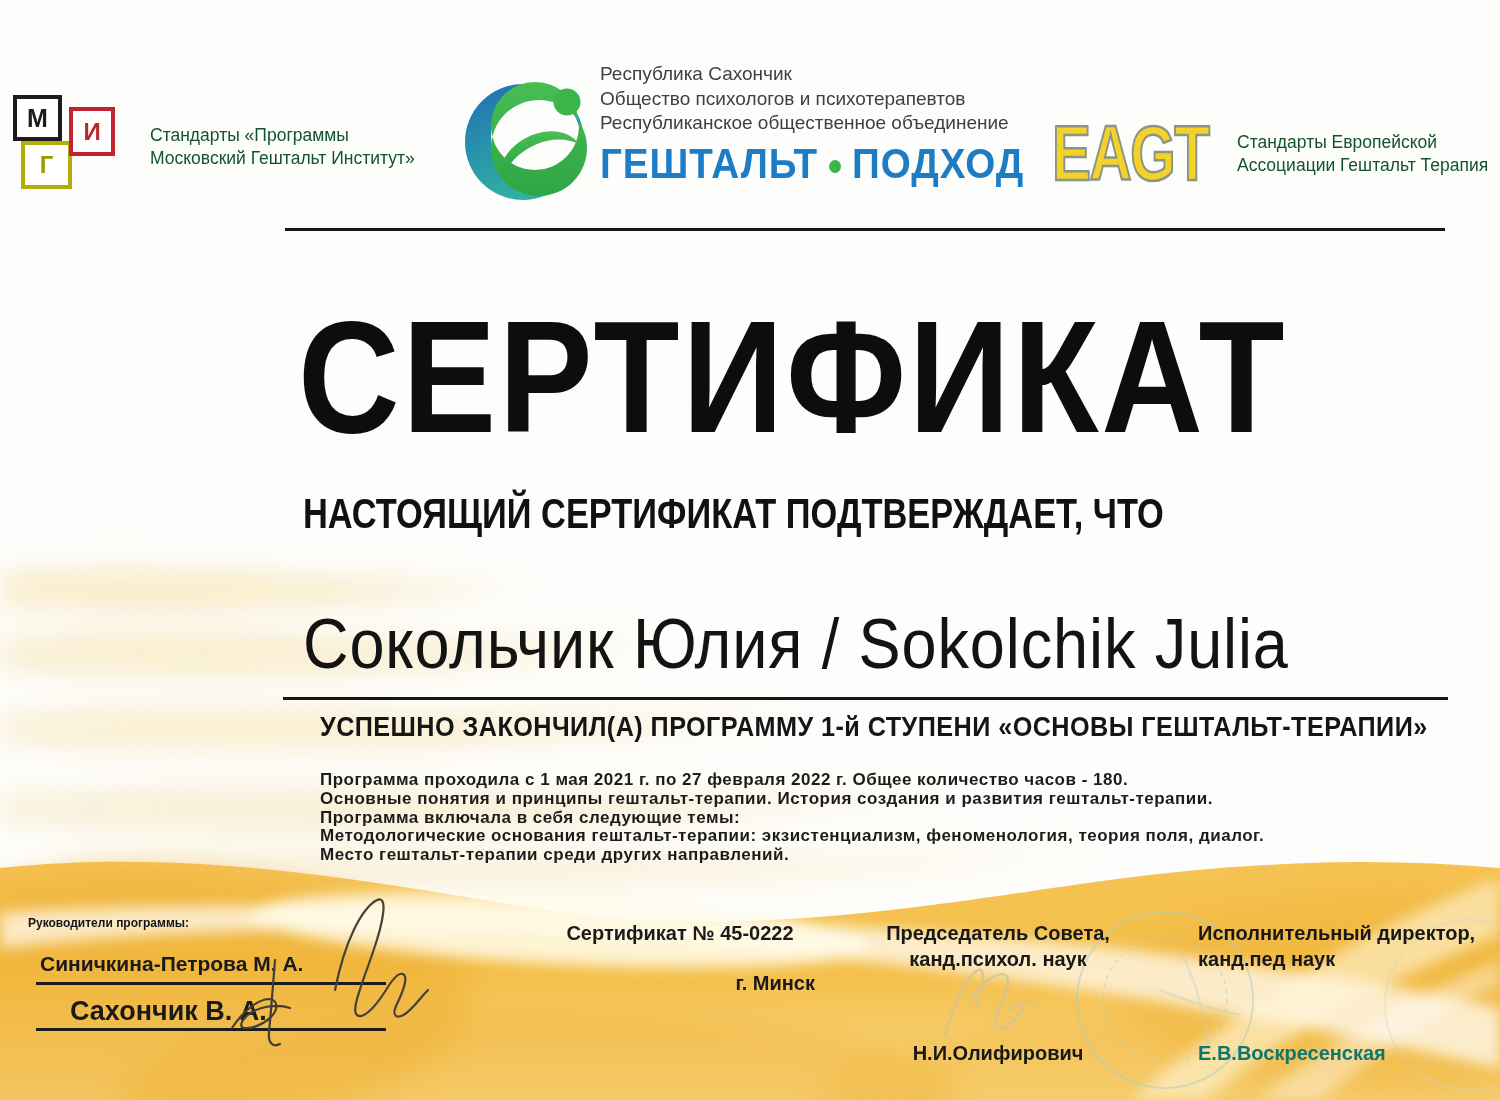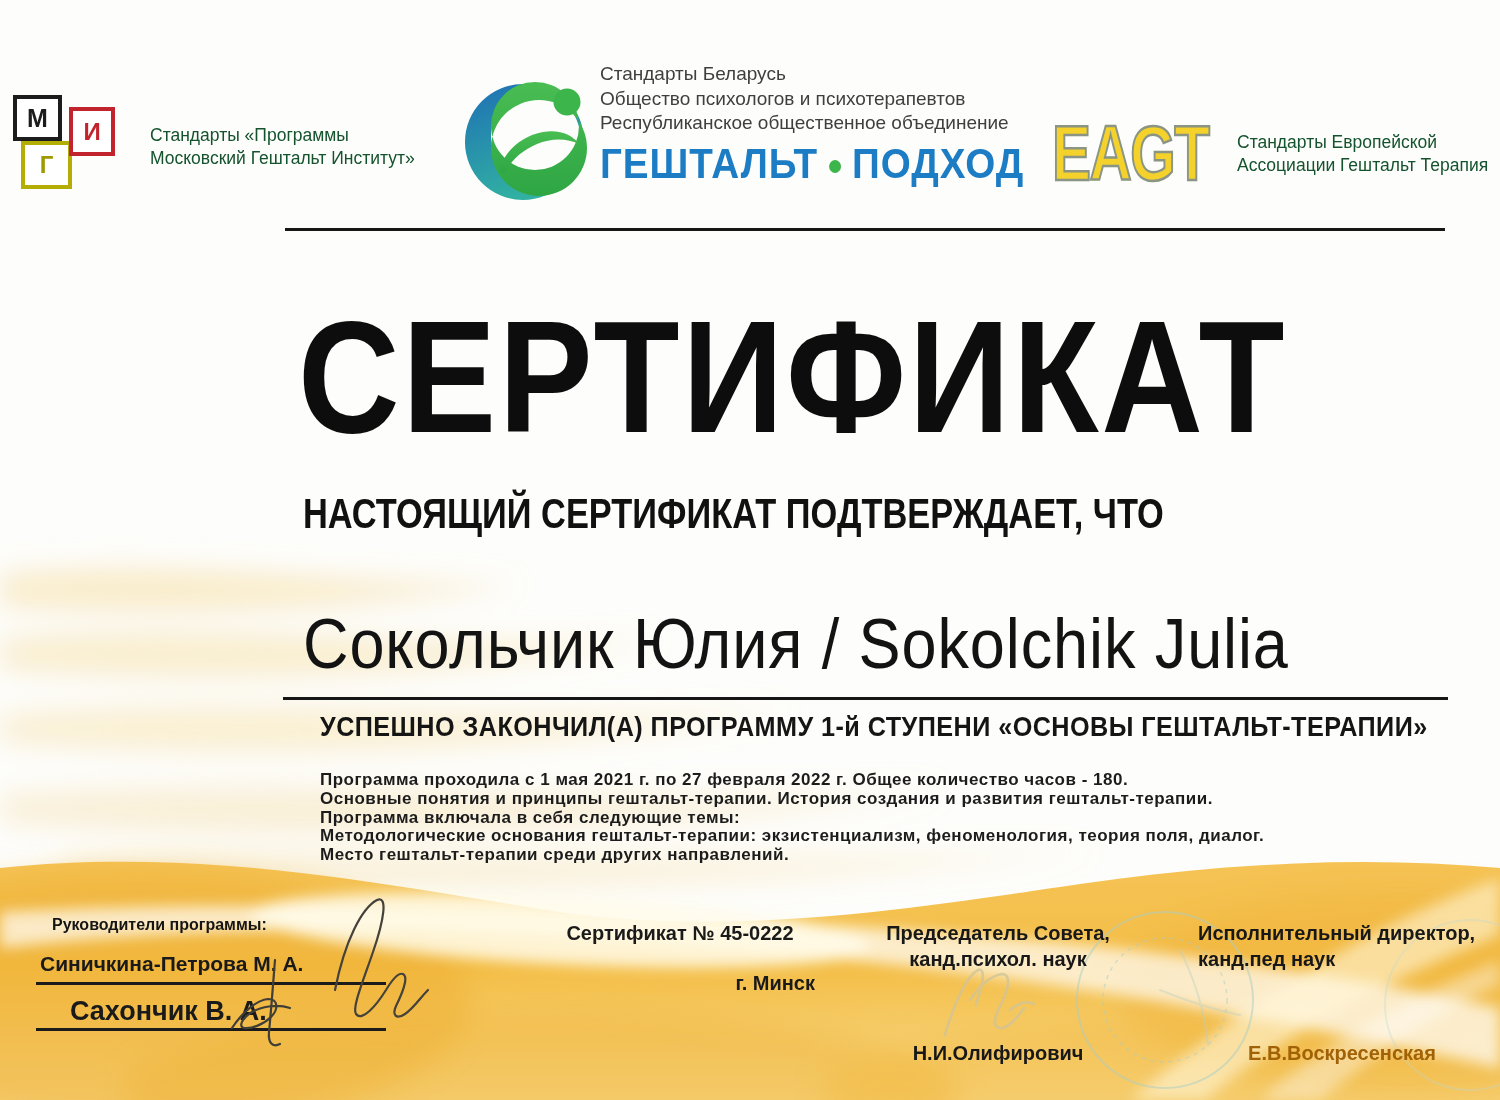--- a/index.html
+++ b/index.html
@@ -39,29 +39,29 @@
   .statement{left:303px;top:492px;font-size:43px;font-weight:bold;line-height:1;color:#111;
          transform:scaleX(.8);transform-origin:left top;}
   .recipient{left:303px;top:609px;font-size:70px;line-height:1;letter-spacing:1px;color:#131313;
          transform:scaleX(.9);transform-origin:left top;}
   .program{left:320px;top:713px;font-size:28px;font-weight:bold;line-height:1;letter-spacing:.5px;color:#151515;
          transform:scaleX(.9);transform-origin:left top;}
   .details{left:320px;top:771px;font-size:17px;line-height:18.8px;font-weight:bold;letter-spacing:.5px;
          color:#1c1c1c;transform:scaleX(1);transform-origin:left top;}
 
   
-  .f-head{left:52px;top:916px;font-size:16px;font-weight:bold;color:#151515;}
+  .f-head{left:28px;top:916px;font-size:12px;font-weight:bold;color:#151515;}
   .f-leader1{left:40px;top:952px;font-size:21px;font-weight:bold;color:#1a1a1a;}
   .f-leader2{left:40px;top:996px;font-size:27px;font-weight:bold;color:#1a1a1a;margin-left:30px;}
   .f-center{left:545px;top:922px;width:270px;text-align:center;font-size:20px;font-weight:bold;color:#1a1a1a;}
   .f-city{left:545px;top:972px;width:270px;text-align:right;font-size:20px;font-weight:bold;color:#1a1a1a;}
   .f-chair{left:878px;top:920px;width:240px;text-align:center;font-size:20px;font-weight:bold;line-height:26px;color:#181818;}
   .f-chair-name{left:878px;top:1042px;width:240px;text-align:center;font-size:20px;font-weight:bold;color:#181818;}
   .f-dir{left:1198px;top:920px;width:288px;font-size:20px;font-weight:bold;line-height:26px;color:#181818;}
-  .f-dir-name{left:1198px;top:1042px;width:288px;text-align:center;font-size:20px;font-weight:bold;color:#a16207;}
+  .f-dir-name{left:1198px;top:1042px;width:288px;font-size:20px;font-weight:bold;color:#0f766e;}
 </style>
 </head>
 <body>
 
 <div class="cert">
 
   <svg class="bg-svg" width="1500" height="1100" viewBox="0 0 1500 1100" aria-hidden="true">
     <defs>
       <linearGradient id="goldGrad" x1="0" y1="0" x2="0" y2="1">
         <stop offset="0" stop-color="#F5C355"></stop>
@@ -129,21 +129,21 @@
           <stop offset="1" stop-color="#2EA644"></stop>
       </linearGradient>
     </defs>
     <path fill-rule="evenodd" fill="url(#blueG)" d="M60,4 a58,58 0 1 0 0,116 a58,58 0 1 0 0,-116 Z M74,10 a46,46 0 1 0 0,92 a46,46 0 1 0 0,-92 Z"></path>
     <path fill-rule="evenodd" fill="url(#greenG)" d="M76,20 a48,48 0 1 0 0,96 a48,48 0 1 0 0,-96 Z M72,2 a44,44 0 1 0 0,88 a44,44 0 1 0 0,-88 Z"></path>
     <path fill="url(#greenG)" d="M36,92 C40,72 58,56 80,52 C96,49 110,55 116,64 C104,58 88,58 74,64 C58,71 46,82 42,94 Z"></path>
     <circle cx="104" cy="22" r="13.5" fill="#3CB54A"></circle>
   </svg>
 
   <div class="abs org-lines">
-    <div>Стандарты Беларусь</div>
+    <div>Республика Сахончик</div>
     <div>Общество психологов и психотерапевтов</div>
     <div>Республиканское общественное объединение</div>
   </div>
 
   <div class="abs brand">
     <span class="brand-inner">
       <span class="brand-word">ГЕШТАЛЬТ</span>
       <span class="brand-dot"></span>
       <span class="brand-word">ПОДХОД</span>
     </span>

